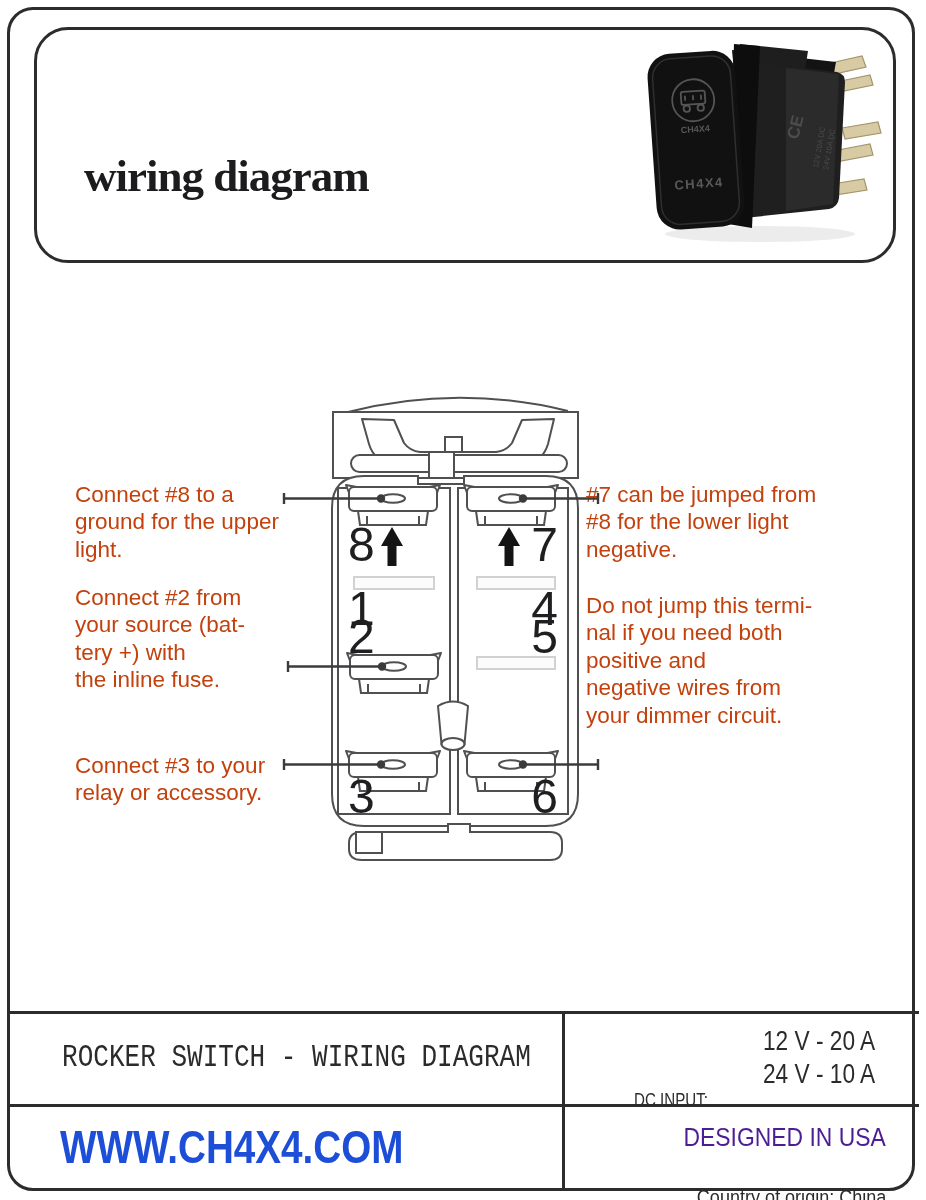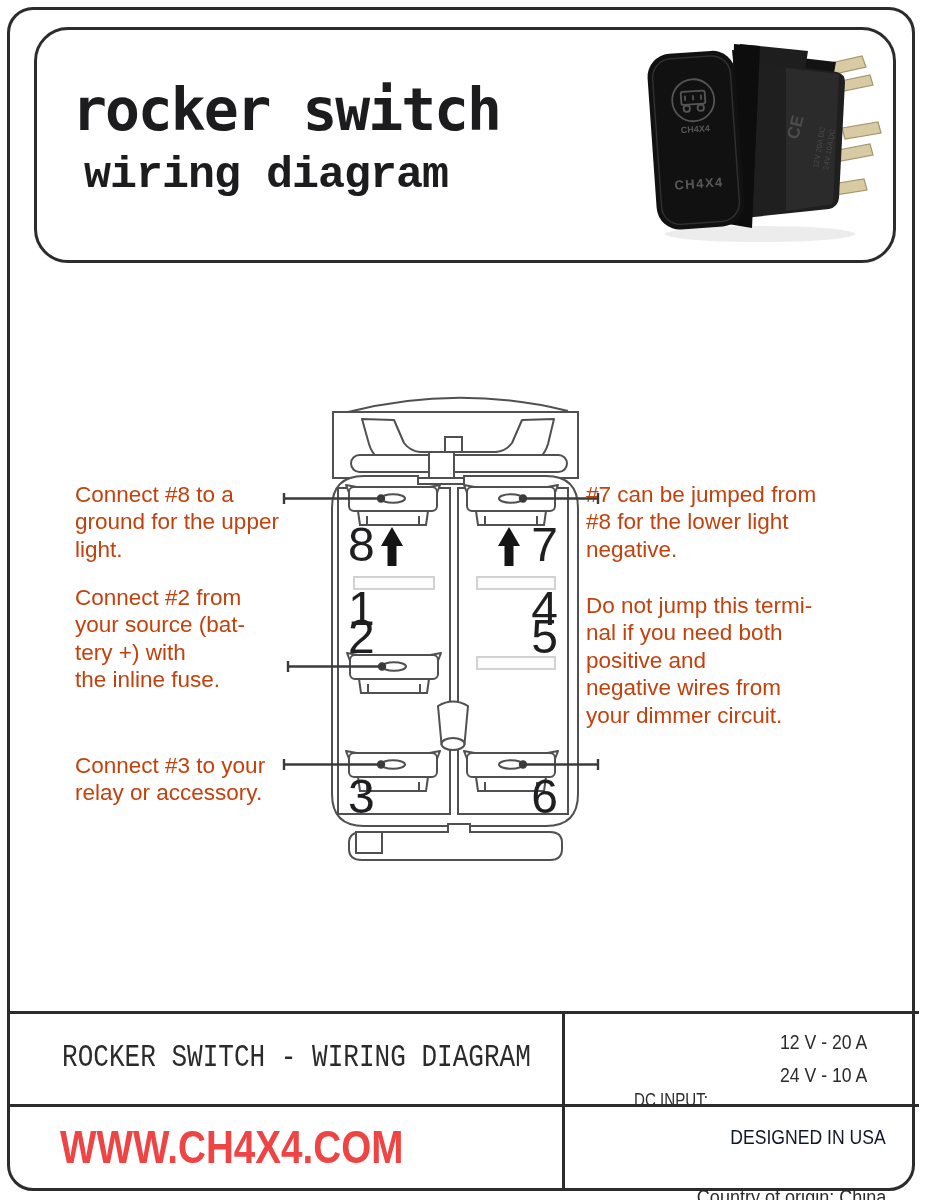--- a/index.html
+++ b/index.html
@@ -4,49 +4,48 @@
 <style>
   html,body{margin:0;padding:0;background:#fff;}
   .page{position:relative;width:926px;height:1200px;background:#fff;overflow:hidden;
         font-family:"Liberation Sans",sans-serif;color:#222326;}
   .outer-border{position:absolute;left:7px;top:7px;width:908px;height:1184px;
         border:3px solid #2c2c2c;border-radius:26px;box-sizing:border-box;}
   .header-box{position:absolute;left:34px;top:27px;width:862px;height:236px;
         border:3px solid #2c2c2c;border-radius:34px;box-sizing:border-box;}
   .title-1{position:absolute;left:72px;top:76px;font-family:"DejaVu Sans Mono",monospace;
         font-weight:bold;font-size:58px;letter-spacing:-2px;color:#1c1c1e;white-space:nowrap;}
-  .title-2{position:absolute;left:84px;top:150px;font-family:Liberation Mono, monospace;
+  .title-2{position:absolute;left:84px;top:150px;font-family:Liberation Serif, serif;
         font-weight:bold;font-size:45px;letter-spacing:-1px;color:#1c1c1e;white-space:nowrap;}
   .photo-svg{position:absolute;left:640px;top:32px;width:250px;height:216px;}
   .note{position:absolute;font-size:22.5px;line-height:1.22;white-space:pre-line;color:#c2410c;}
   .note-l{left:75px;width:220px;}
   .note-r{left:586px;width:260px;}
   .diagram-svg{position:absolute;left:270px;top:382px;width:376px;height:505px;}
   .hline{position:absolute;left:7px;width:912px;height:3px;background:#2c2c2c;}
   .vline{position:absolute;left:562px;top:1011px;width:3px;height:180px;background:#2c2c2c;}
   .cond{display:inline-block;transform:scaleX(0.84);transform-origin:0 50%;white-space:nowrap;}
   .cond-r{display:inline-block;transform:scaleX(0.88);transform-origin:100% 50%;white-space:nowrap;}
   .table-title{position:absolute;left:62px;top:1040px;font-size:31px;color:#2b2b2b;font-family:Liberation Mono, monospace;}
   .dc-label{position:absolute;left:634px;top:1046px;font-size:18px;color:#2b2b2b;margin-top:44px;}
-  .dc-values{position:absolute;left:780px;top:1025px;font-size:21px;line-height:33px;color:#2b2b2b;}
-  .website{position:absolute;left:60px;top:1120px;font-size:46px;font-weight:bold;color:#ef4444;}
+  .dc-values{position:absolute;left:763px;top:1025px;font-size:27px;line-height:33px;color:#2b2b2b;}
+  .website{position:absolute;left:60px;top:1120px;font-size:46px;font-weight:bold;color:#1d4ed8;}
   .designed{position:absolute;left:600px;top:1124px;width:286px;text-align:right;line-height:27px;}
-  .designed .l1{font-size:20px;color:#0f172a;}
+  .designed .l1{font-size:26px;color:#4c1d95;}
   .designed .l2{font-size:20.5px;color:#2b2b2b;margin-top:32px;}
   svg text{font-family:"Liberation Sans",sans-serif;}
 </style>
 </head>
 <body>
 
 <div class="page">
 
   <div class="outer-border"></div>
 
   <div class="header-box"></div>
-  <div class="title-1">rocker switch</div>
   <div class="title-2">wiring diagram</div>
 
   <svg class="photo-svg" viewBox="0 0 250 216">
     <ellipse cx="120" cy="202" rx="95" ry="8" fill="#ececec"></ellipse>
 
     <g fill="#d8cba3" stroke="#a3956c" stroke-width="1.2">
       <polygon points="186,32 222,24 226,35 190,43"></polygon>
       <polygon points="196,50 230,43 233,53 199,60"></polygon>
       <polygon points="202,96 238,90 241,101 205,107"></polygon>
       <polygon points="198,118 230,112 233,123 201,129"></polygon>

